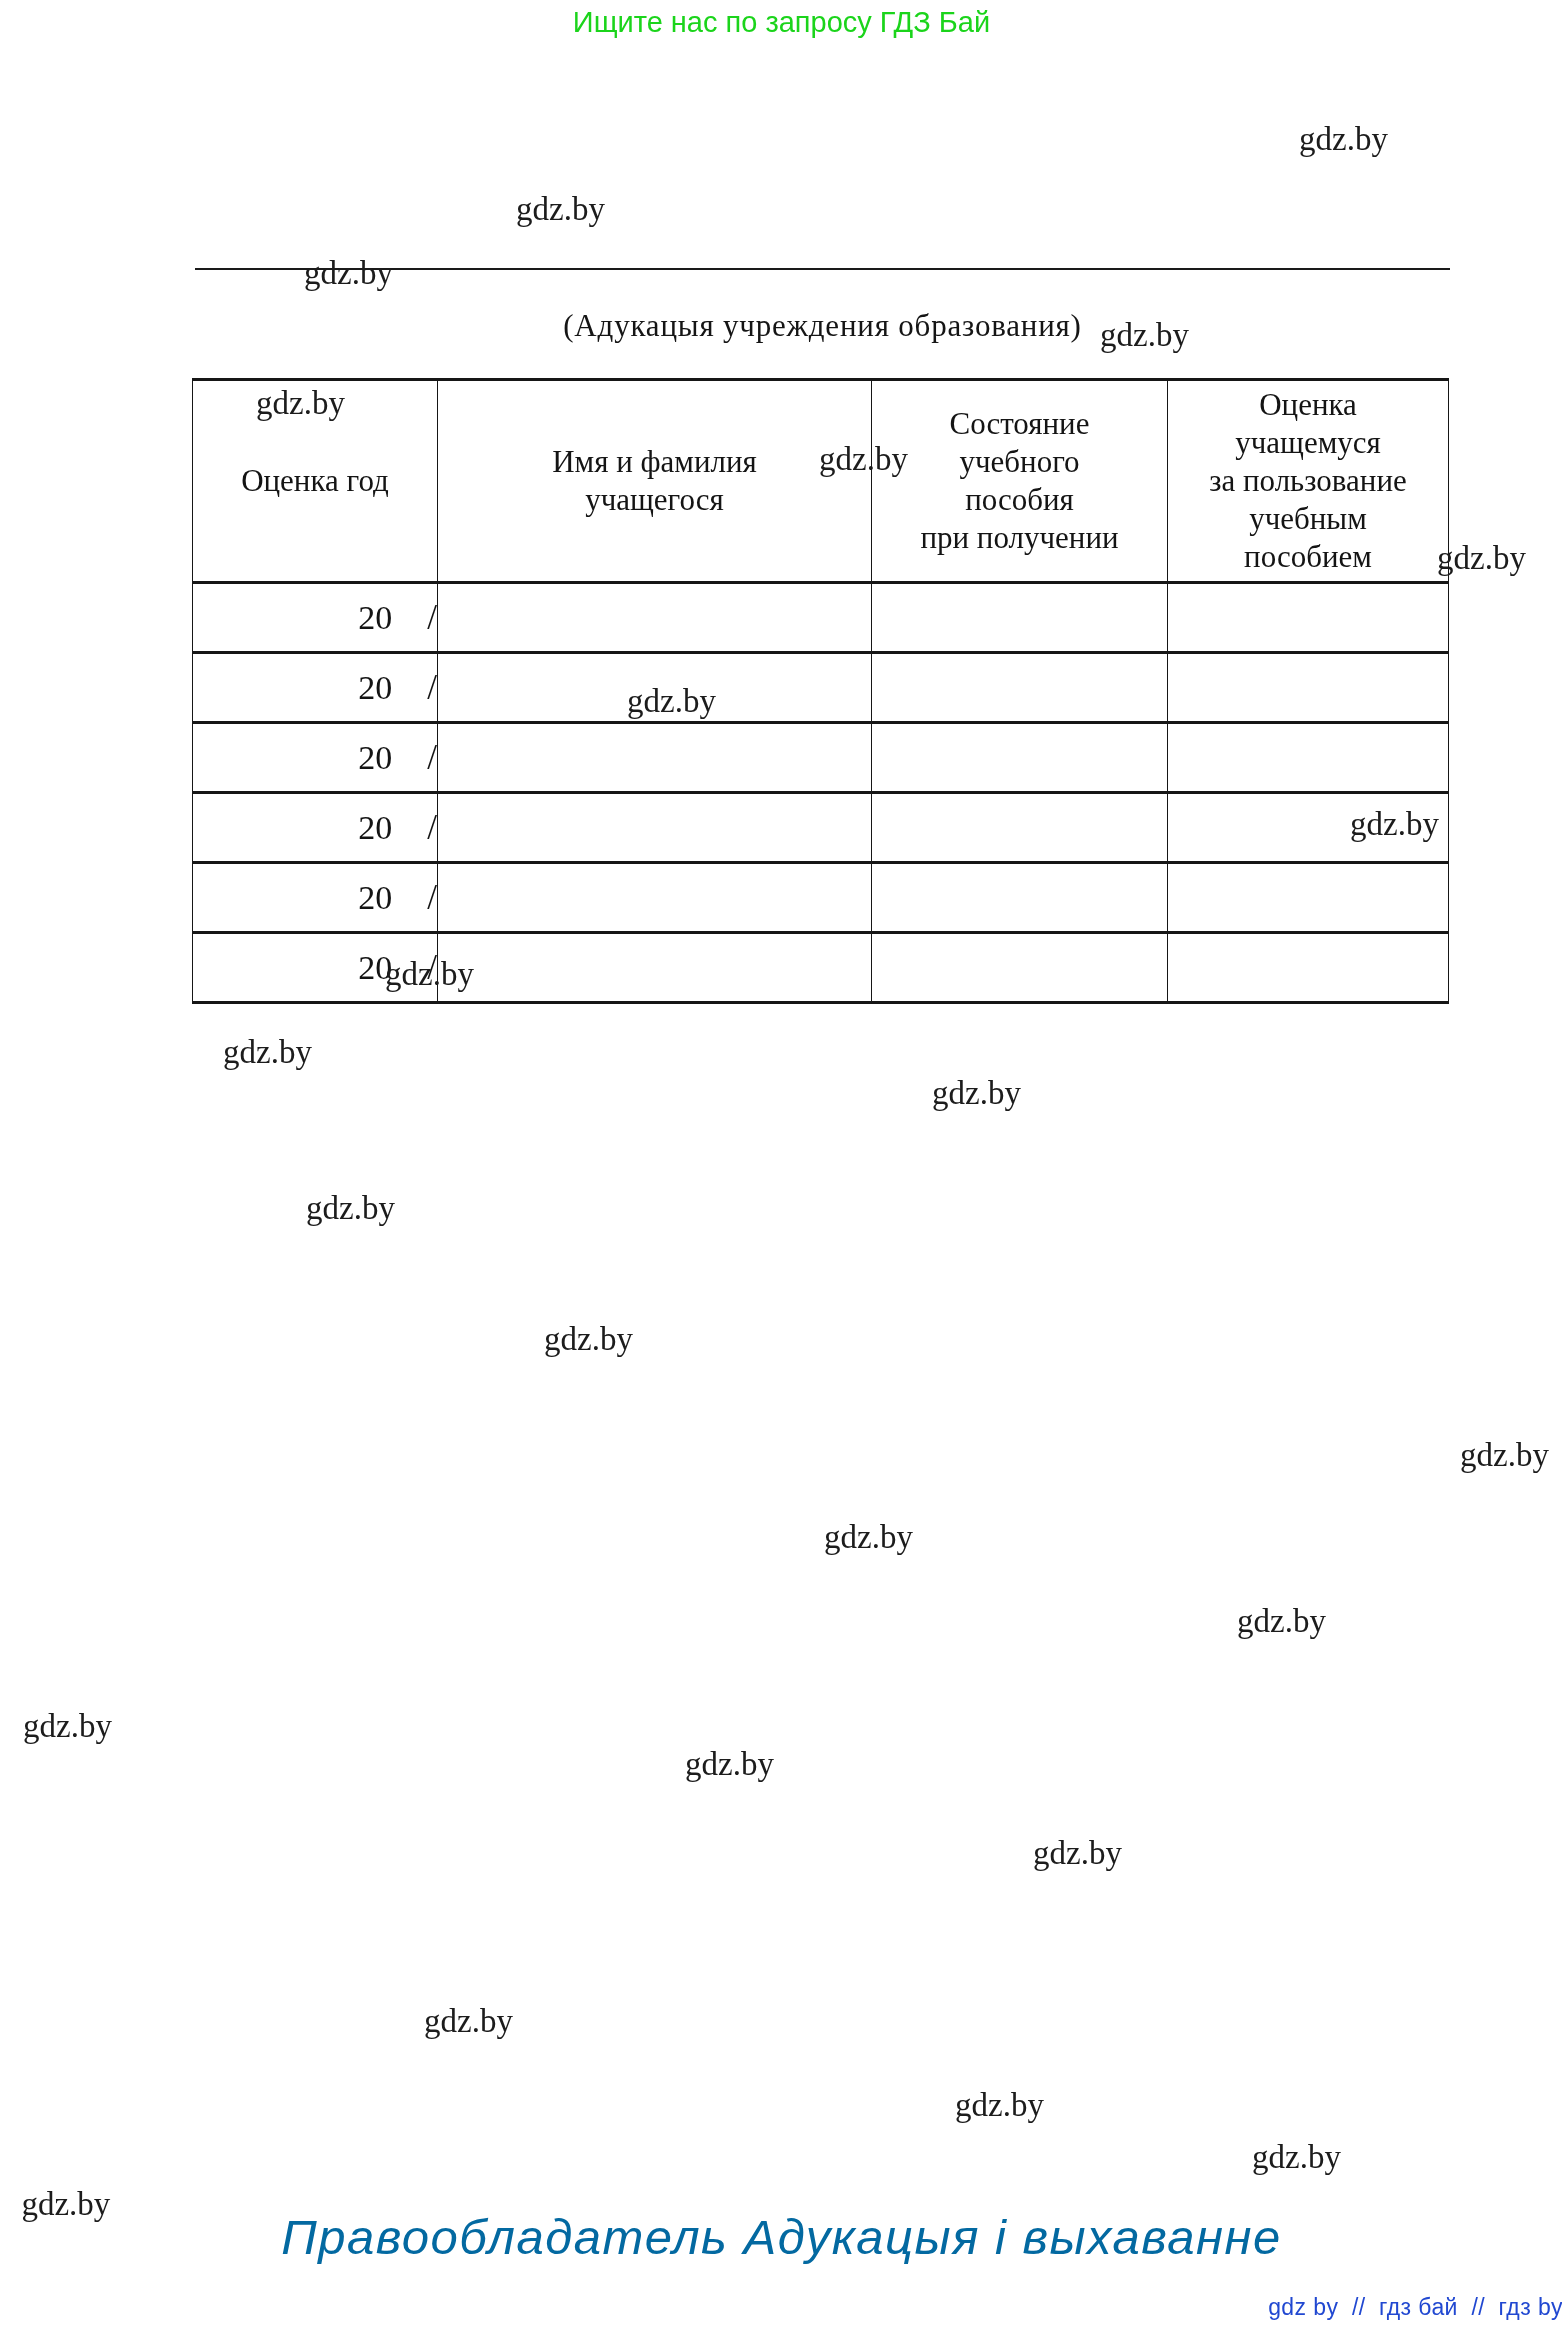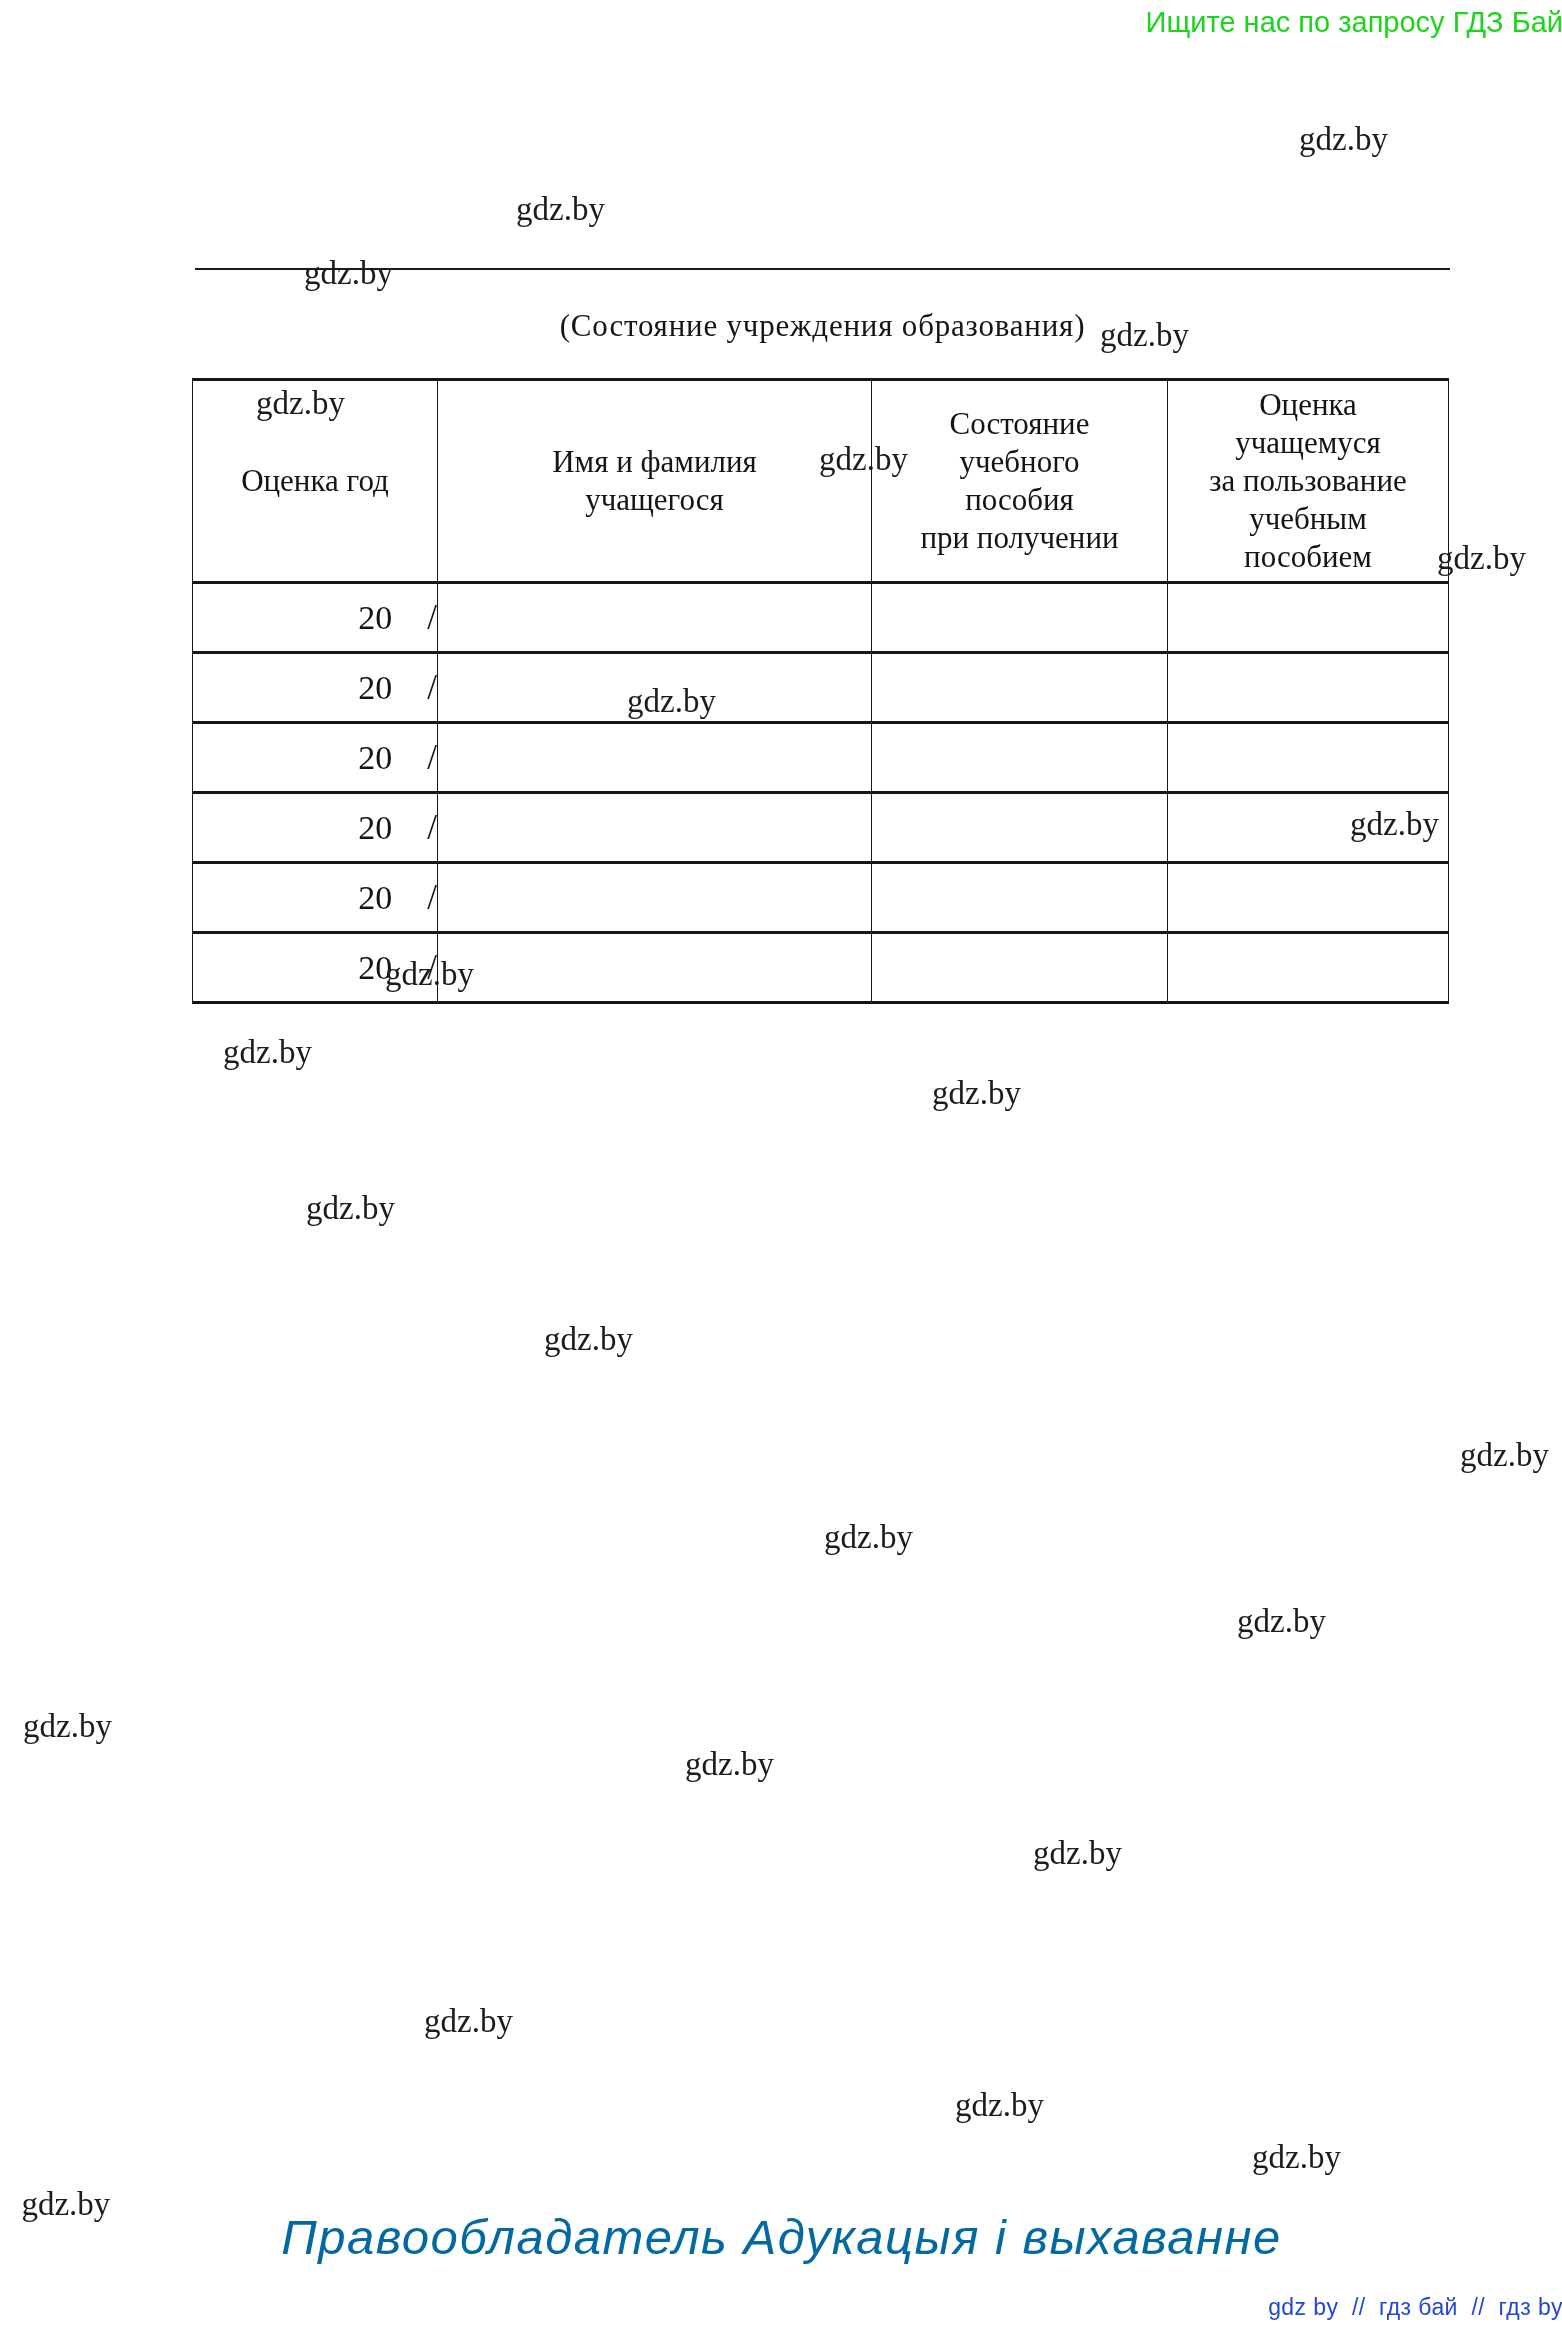--- a/index.html
+++ b/index.html
@@ -16,21 +16,21 @@
     overflow: hidden;
     font-family: "Liberation Sans", sans-serif;
   }
 
   
   .promo {
     position: absolute;
     left: 0;
     top: 6.1px;
     width: 100%;
-    text-align: right;
+    text-align: center;
     font-size: 29px;
     line-height: 1.15;
     font-family: "Liberation Sans", sans-serif;
   }
 
   
   .inst-line {
     position: absolute;
     left: 195px;
     top: 268px;
@@ -147,21 +147,21 @@
 </style>
 </head>
 <body>
 
 <div class="page">
 
   <div class="promo" style="color: rgb(27, 212, 27);">Ищите нас по запросу ГДЗ Бай</div>
 
   <div class="inst-line"></div>
 
-  <div class="inst-caption">(Состояние учреждения образования)</div>
+  <div class="inst-caption">(Адукацыя учреждения образования)</div>
 
   <div class="record-table-wrap">
     <table class="record">
       <colgroup>
         <col class="c1">
           <col class="c2">
           <col class="c3">
           <col class="c4">
       </colgroup>
       <thead>

